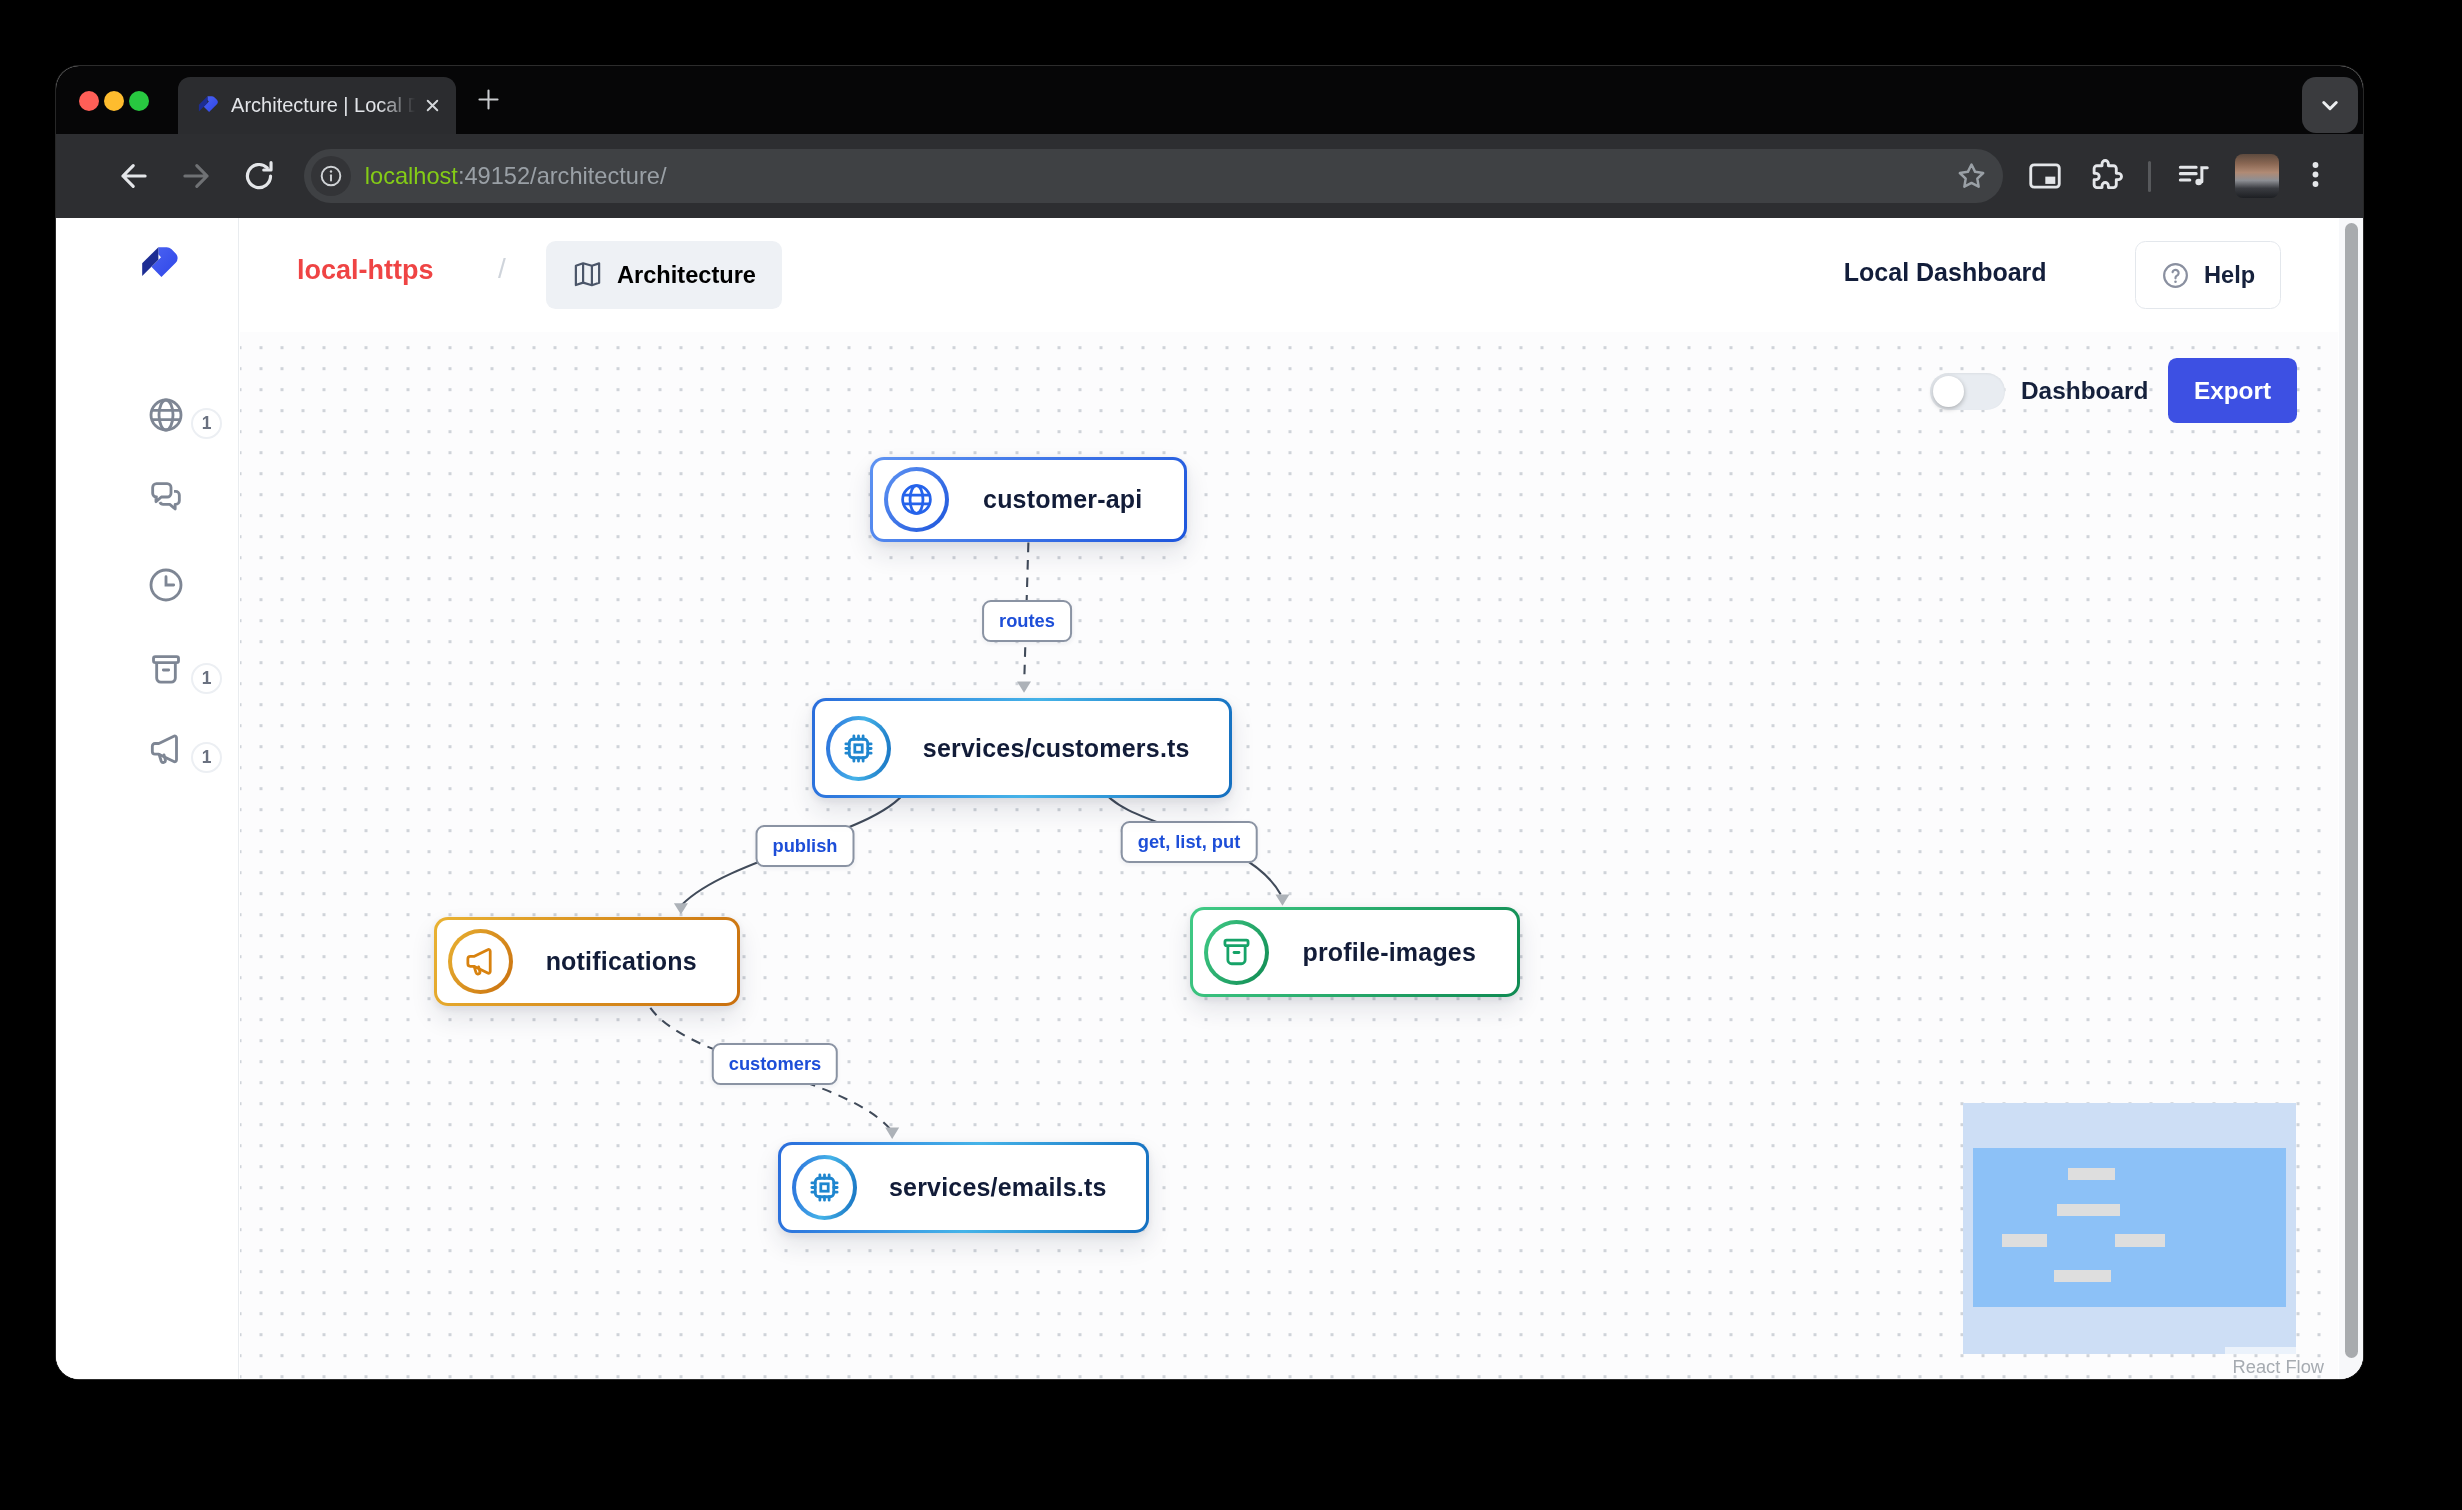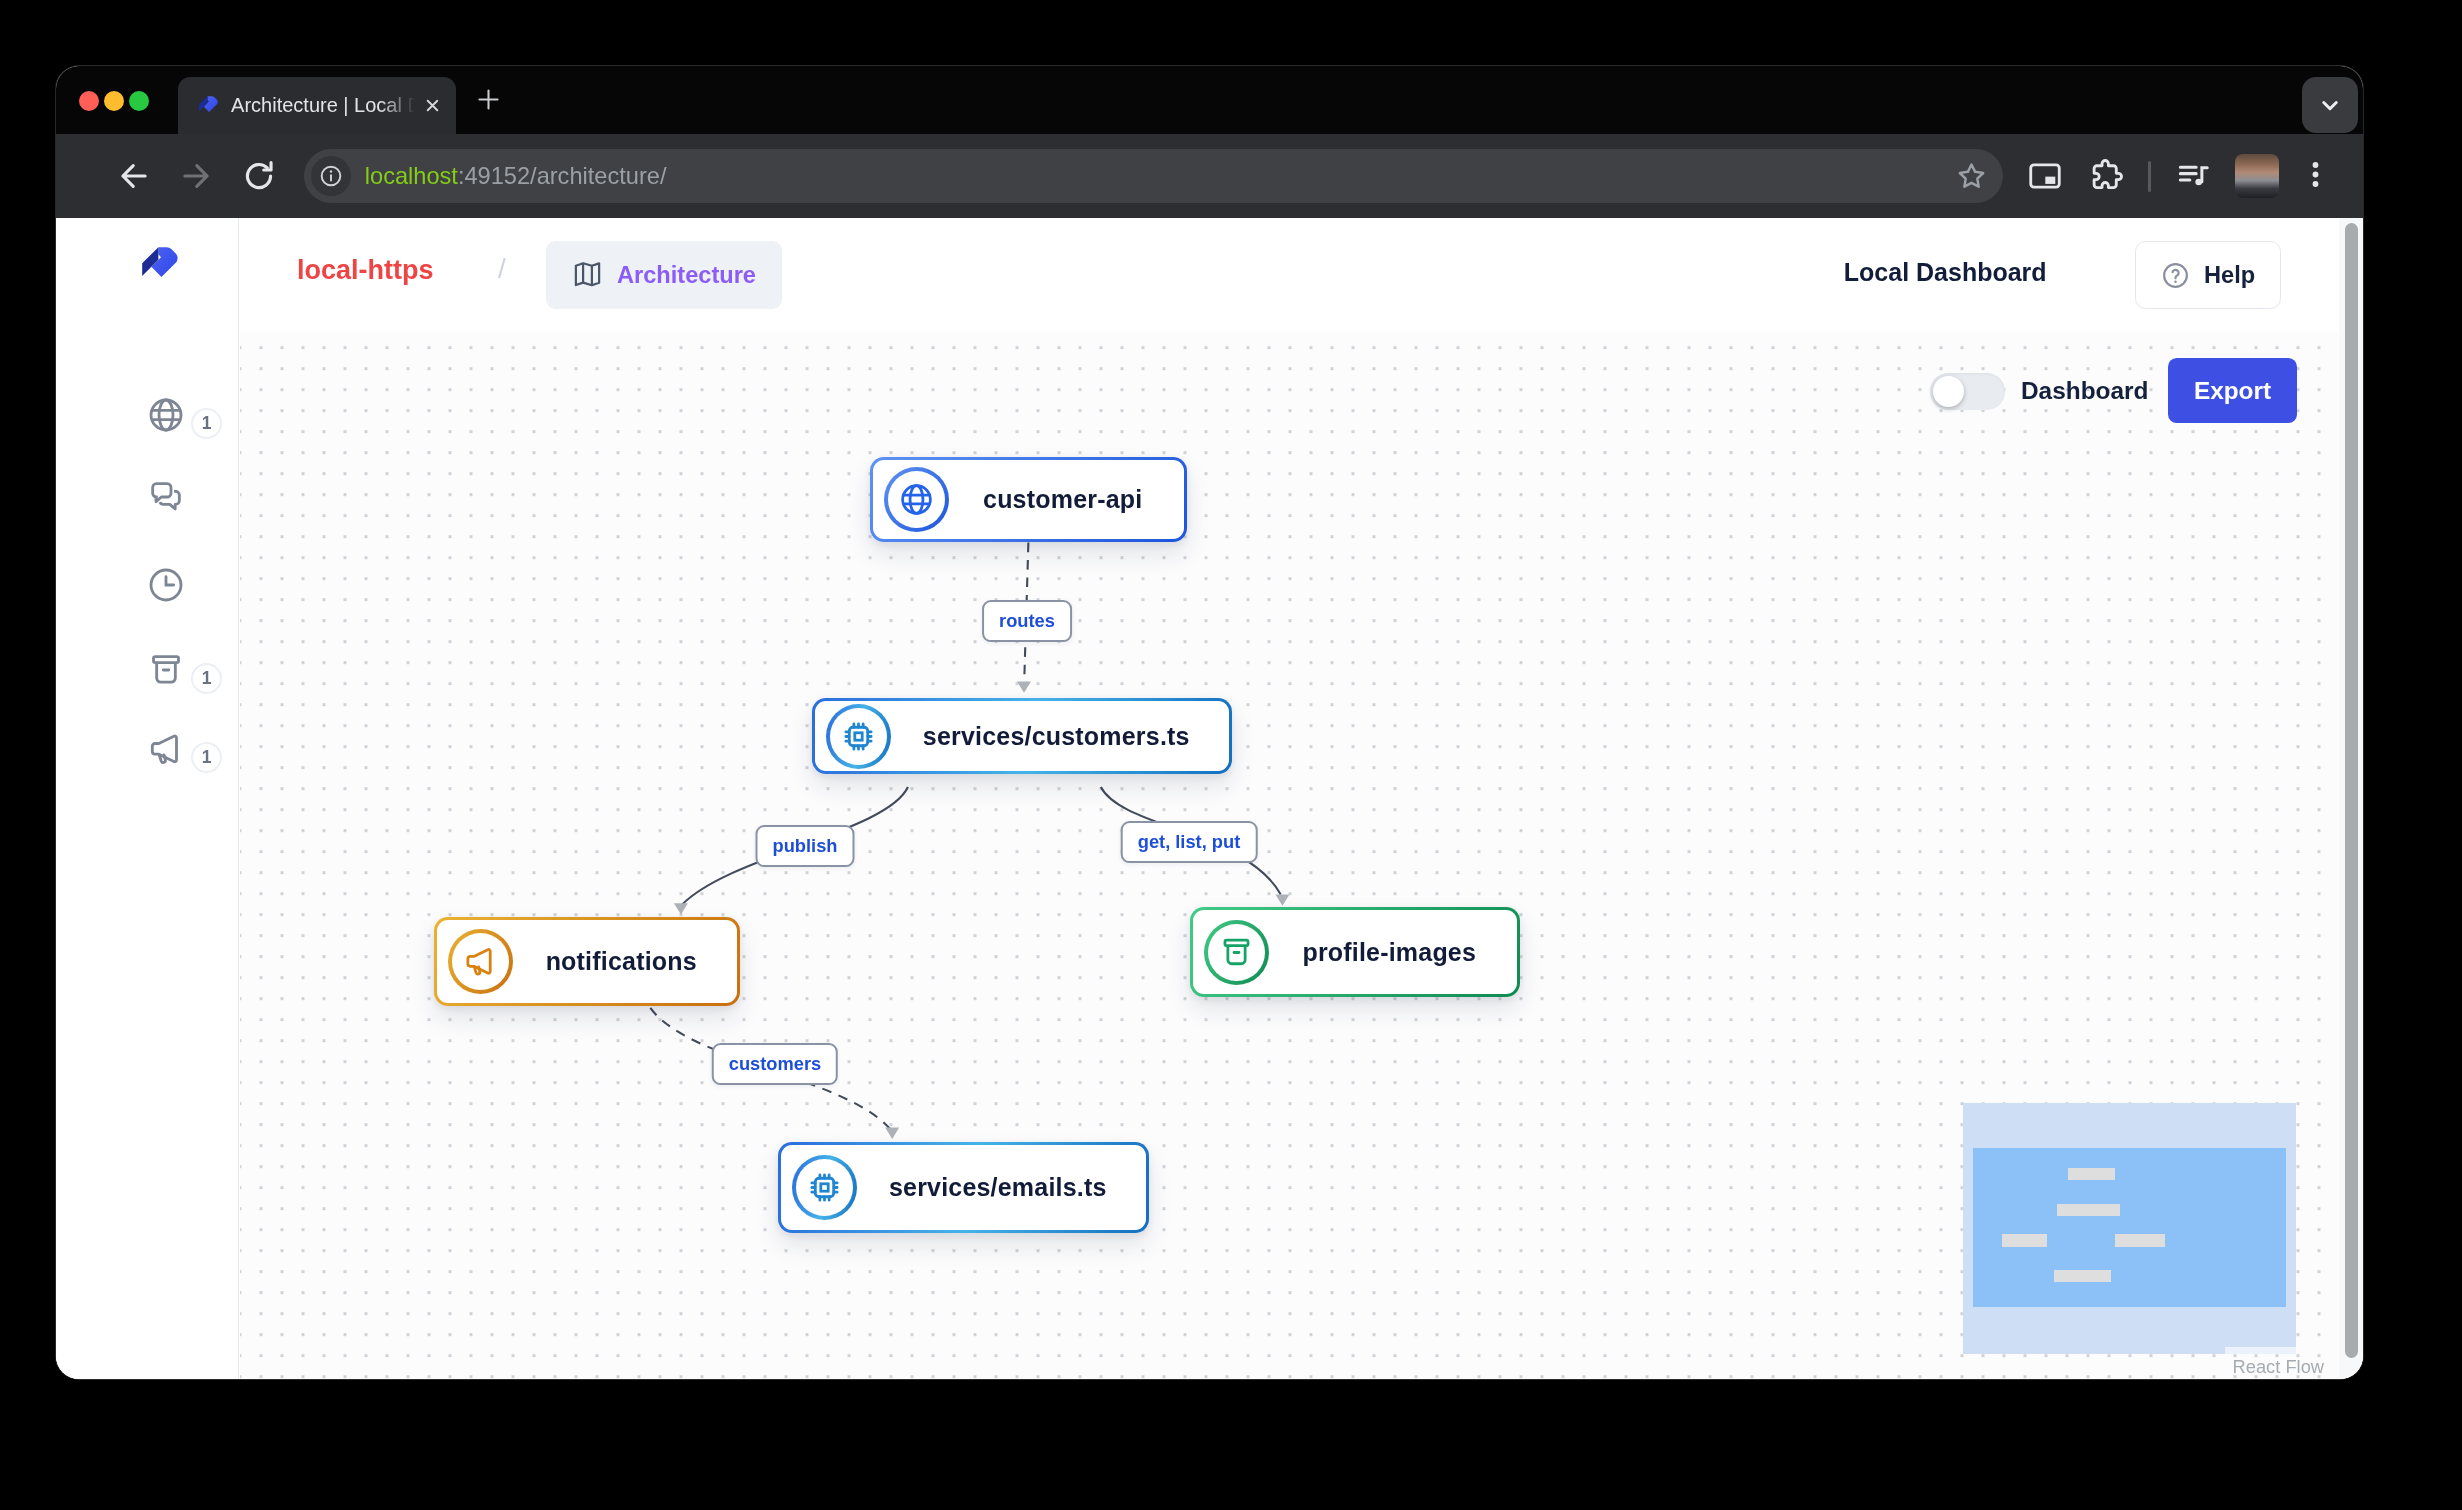--- a/index.html
+++ b/index.html
@@ -44,21 +44,21 @@
   .sidebar{position:absolute;left:0;top:0;bottom:0;width:182px;background:#fff;border-right:0.9px solid #e9ecef;z-index:6;}
   .logo{position:absolute;left:77px;top:23px;width:49px;height:49px;}
   .side-item{position:absolute;left:90px;width:40px;height:40px;color:#7e8694;}
   .side-badge{position:absolute;left:45px;top:13px;width:31px;height:31px;border-radius:50%;background:#fff;
     border:2.6px solid #eceff3;box-sizing:border-box;color:#6a7180;font-size:17.5px;font-weight:700;
     display:flex;align-items:center;justify-content:center;}
   .appheader{position:absolute;left:0;top:0;right:24.4px;height:114px;background:#fff;z-index:4;}
   .proj{position:absolute;left:241px;top:37px;font-size:27px;font-weight:700;color:#ef4444;}
   .slash{position:absolute;left:442px;top:35px;font-size:28px;color:#cfd4db;font-weight:400;}
   .archbtn{position:absolute;left:490px;top:23px;height:68px;padding:0 26px;background:#eef1f5;border-radius:9.6px;
-    display:flex;align-items:center;gap:14px;font-size:23.6px;font-weight:700;color:#8b5cf6;}
+    display:flex;align-items:center;gap:14px;font-size:23.6px;font-weight:700;color:#000000;}
   .dashtitle{position:absolute;right:292px;top:40px;font-size:25px;font-weight:700;color:#121d3a;}
   .helpbtn{position:absolute;right:58px;top:23px;height:68px;padding:0 24.4px;border:1.7px solid #e3e7ec;
     border-radius:10.5px;background:#fff;display:flex;align-items:center;gap:13px;font-size:23.6px;font-weight:700;color:#16213c;box-sizing:border-box;}
   
   .canvas{position:absolute;left:184px;top:114px;width:2098px;height:1048px;overflow:hidden;background:#fcfcfd;
     background-image:radial-gradient(circle,#cfd3d9 1.5px,transparent 1.7px);background-size:21px 21px;background-position:10.5px 5.2px;}
   .edges{position:absolute;left:0;top:0;}
   .elabel{position:absolute;transform:translate(-50%,-50%);background:#fff;border:2.2px solid #8a93a3;border-radius:8.7px;
     padding:7.9px 15px;font-size:18.3px;font-weight:700;color:#1d4ed8;white-space:nowrap;box-shadow:0 1.7px 4.4px rgba(20,30,60,.06);}
   .node{position:absolute;border-radius:14px;border:3.5px solid transparent;box-sizing:border-box;
@@ -295,21 +295,21 @@
         <span class="circ">
           <svg viewBox="0 0 24 24" width="37" height="37" fill="none" stroke="#2563eb" stroke-width="1.8">
             <circle cx="12" cy="12" r="9"></circle>
               <ellipse cx="12" cy="12" rx="4.2" ry="9"></ellipse>
               <path d="M3.6 9.2h16.8M3.6 14.8h16.8"></path>
             </svg>
         </span>
         <span class="nlbl">customer-api</span>
       </div>
 
-      <div class="node g-svc" style="left:572px;top:366px;width:420px;height:76px">
+      <div class="node g-svc" style="left:572px;top:366px;width:420px;height:100px">
         <span class="circ">
           <svg viewBox="0 0 24 24" width="37" height="37" fill="none" stroke="#1f86cf" stroke-width="1.8" stroke-linecap="round">
             <rect x="6" y="6" width="12" height="12" rx="2.4"></rect>
               <rect x="9.6" y="9.6" width="4.8" height="4.8"></rect>
             <path d="M9 6V3.8M12 6V3.8M15 6V3.8M9 18v2.2M12 18v2.2M15 18v2.2M6 9H3.8M6 12H3.8M6 15H3.8M18 9h2.2M18 12h2.2M18 15h2.2"></path>
             </svg>
         </span>
         <span class="nlbl">services/customers.ts</span>
       </div>
 

